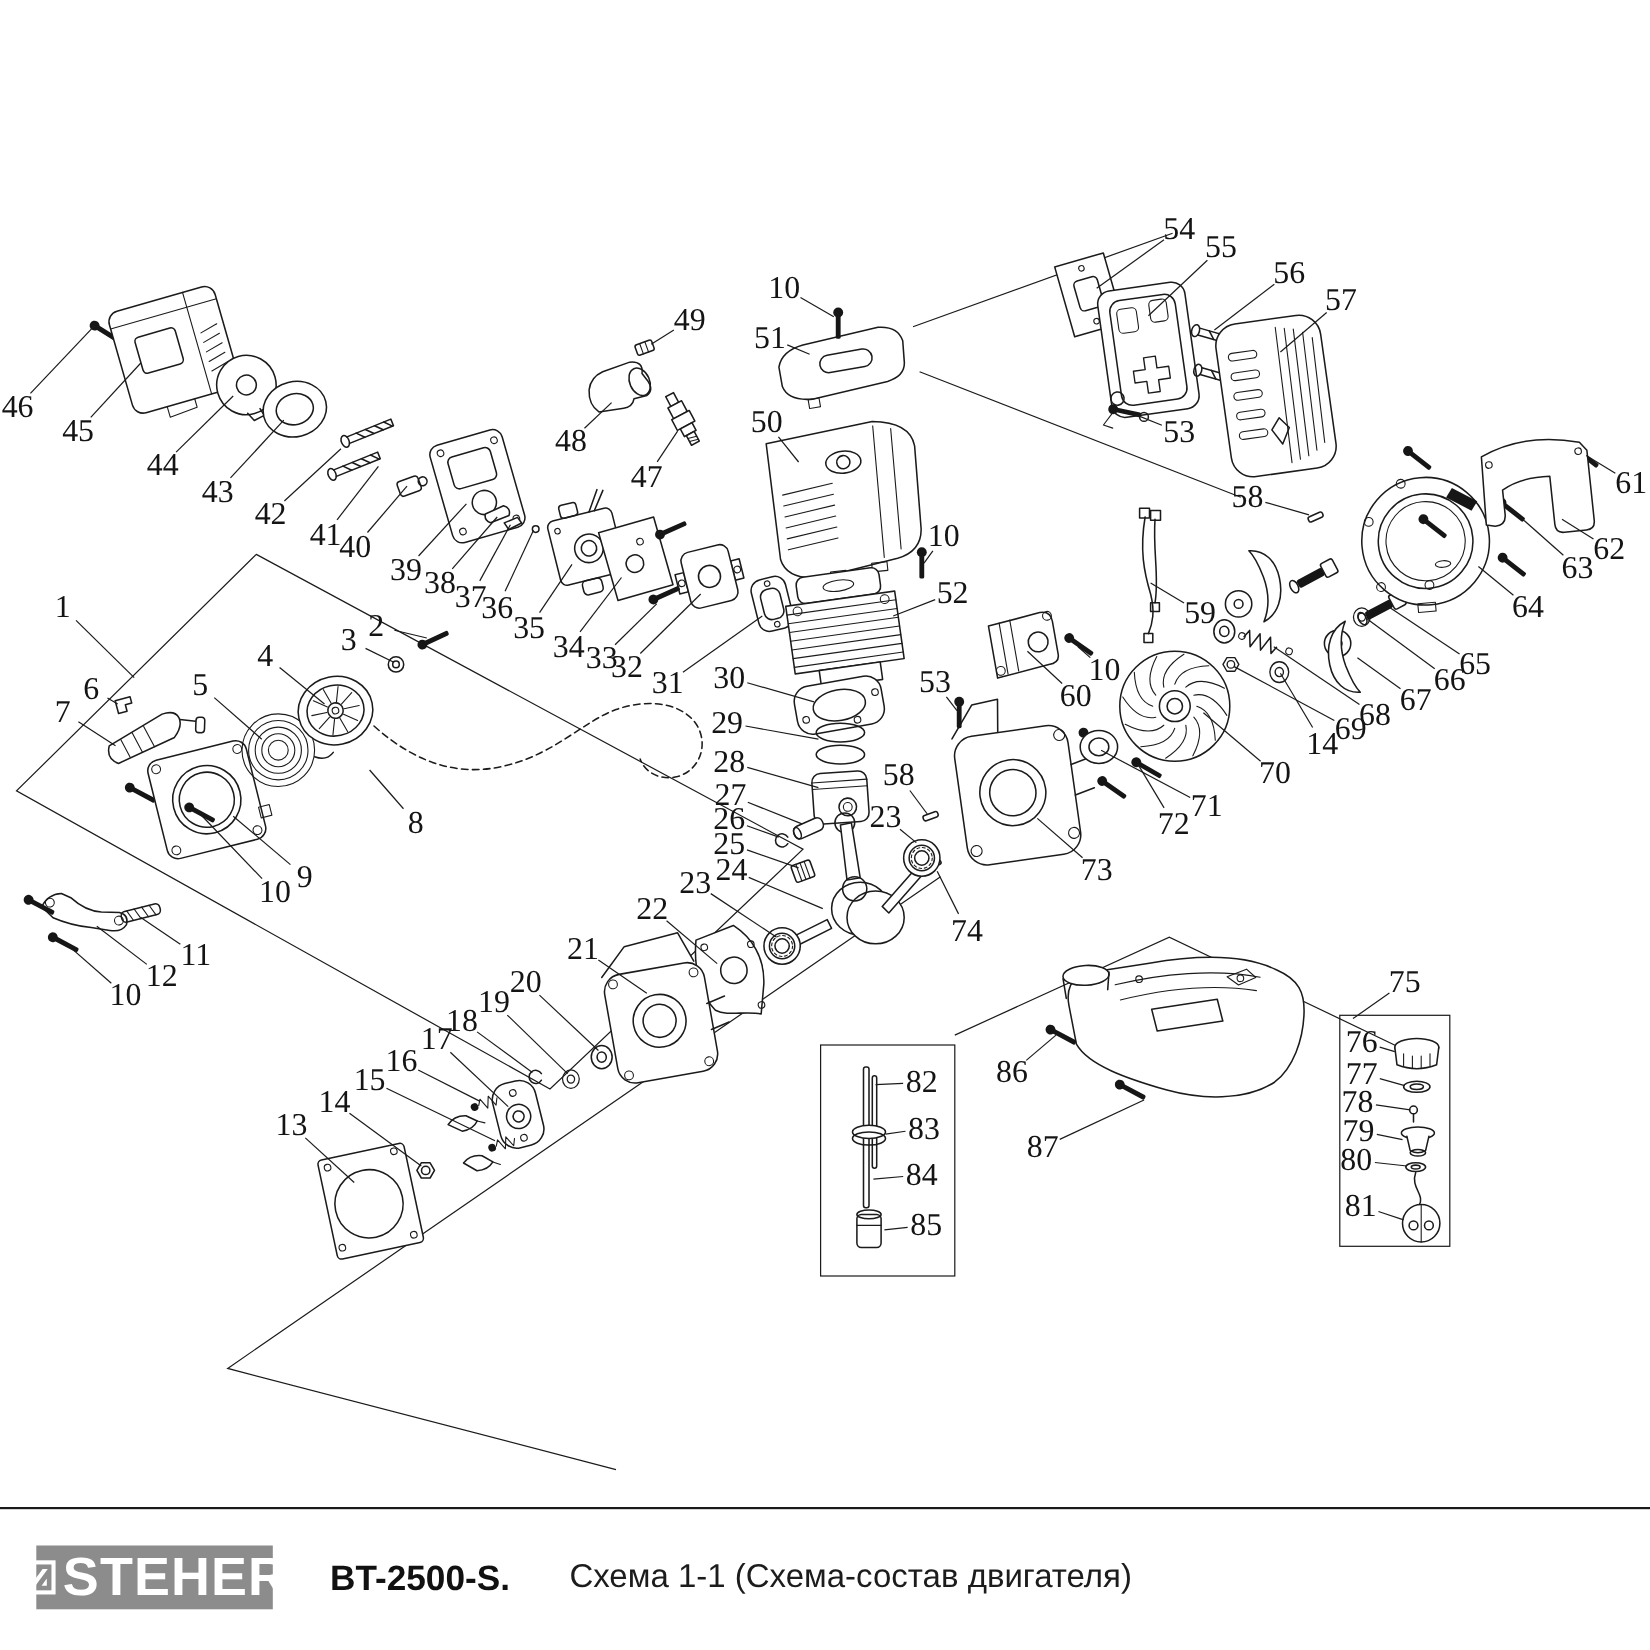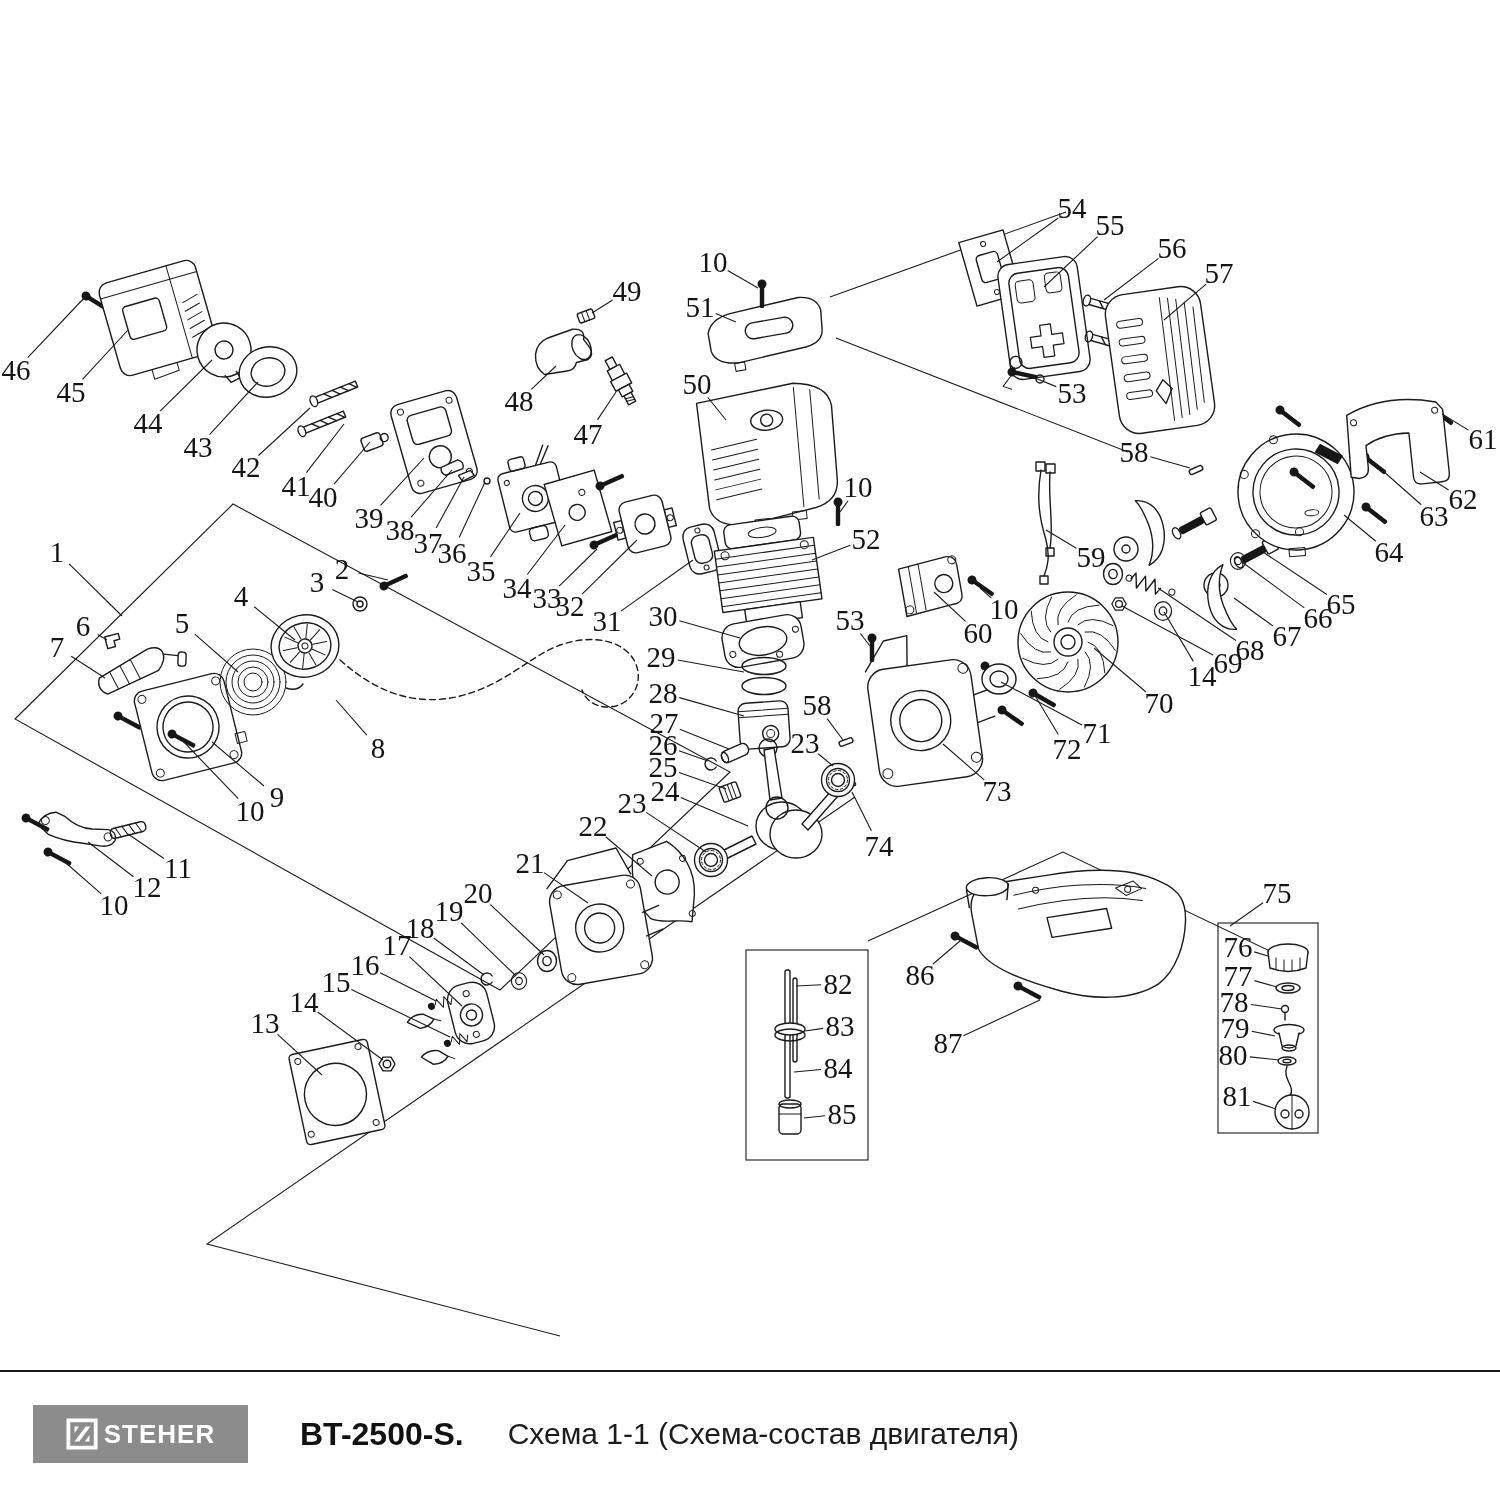--- a/index.html
+++ b/index.html
@@ -9,24 +9,24 @@
   .p {fill:#ffffff;stroke:#1b1b1b;stroke-width:1.4;stroke-linejoin:round;stroke-linecap:round;}
   .pn{fill:none;stroke:#1b1b1b;stroke-width:1.4;stroke-linejoin:round;stroke-linecap:round;}
   .pt{fill:none;stroke:#1b1b1b;stroke-width:1;stroke-linejoin:round;stroke-linecap:round;}
   .pb{fill:#161616;stroke:none;}
   .outline{fill:none;stroke:#1b1b1b;stroke-width:1.1;}
   .leader{stroke:#1b1b1b;stroke-width:1.1;fill:none;}
   .footer-rule{position:absolute;left:0;top:1370px;width:1500px;height:2px;background:#1a1a1a;}
   .brand-box{position:absolute;left:33px;top:1405px;width:215px;height:58px;background:#8c8c8c;
              display:flex;align-items:center;justify-content:center;gap:6px;}
   .brand-glyph{width:32px;height:32px;flex:0 0 auto;}
-  .brand-text{color:#ffffff;font-weight:bold;font-size:26px;letter-spacing:1px;
+  .brand-text{color:#ffffff;font-weight:bold;font-size:49px;letter-spacing:1px;
               font-family:"Liberation Sans",sans-serif;}
   .footer-title{position:absolute;left:300px;top:1405px;height:58px;display:flex;
-                align-items:center;white-space:nowrap;}
+                align-items:center;gap:10px;white-space:nowrap;}
   .footer-title .model{font-size:32px;font-weight:bold;color:#111111;}
   .footer-title .subtitle{font-size:30px;font-weight:normal;color:#1c1c1c;margin-left:44px;}
 </style>
 </head>
 <body>
 
 <div class="canvas">
 
 <svg id="diagram-svg" width="1500" height="1352" viewBox="0 0 1500 1352" style="position:absolute;left:0;top:0;">
   <defs>

